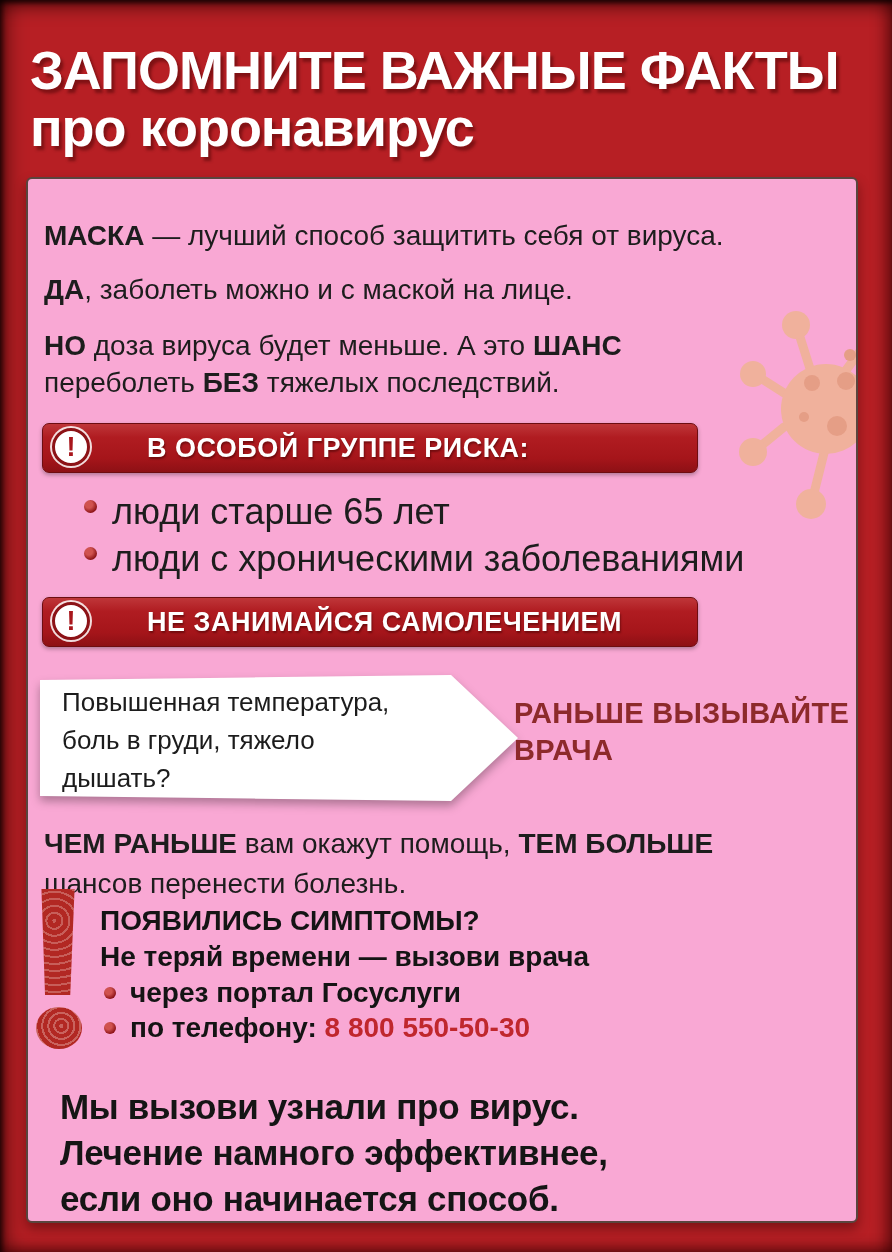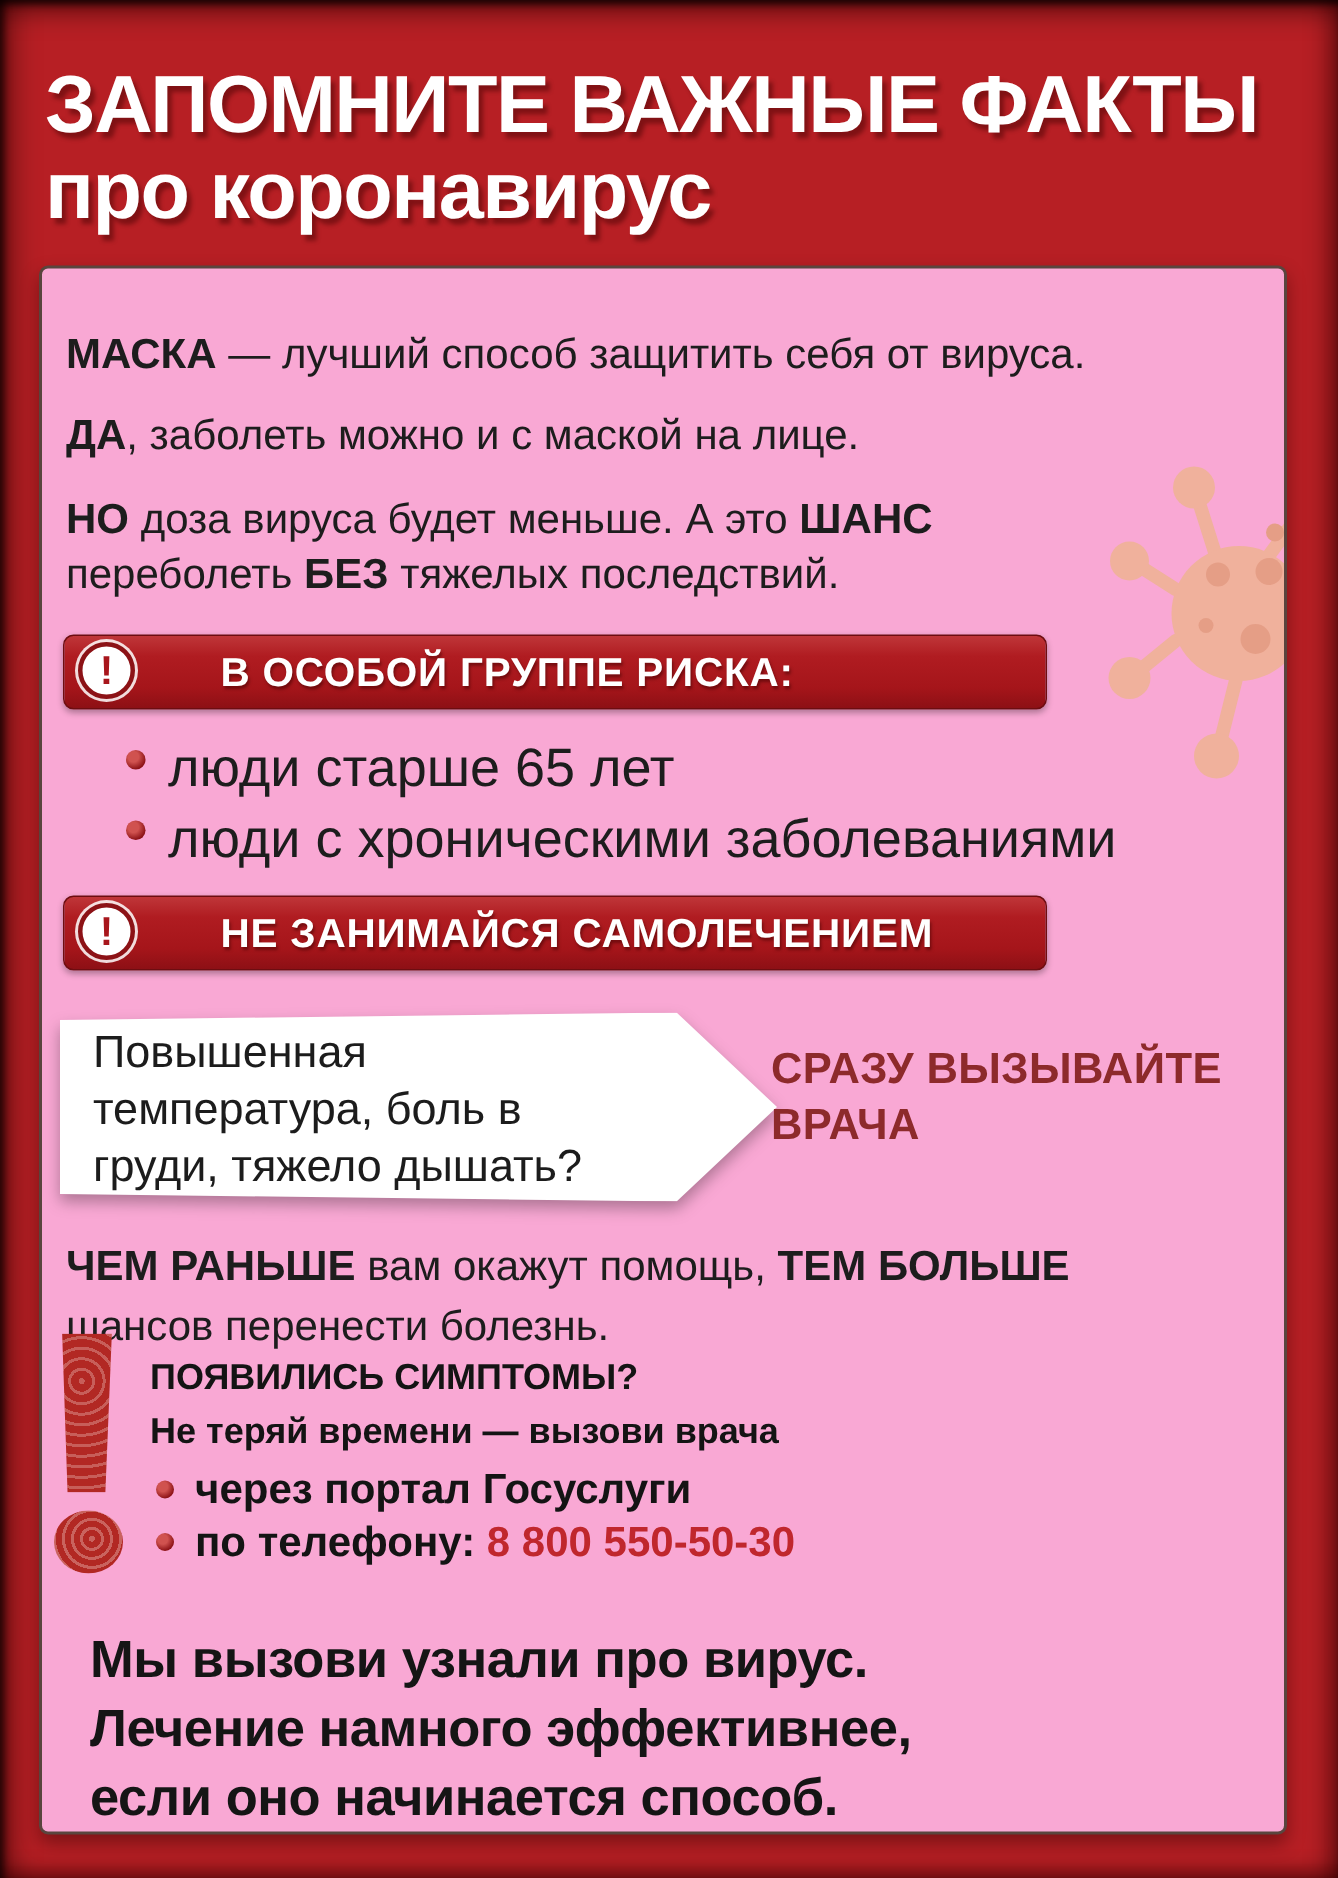--- a/index.html
+++ b/index.html
@@ -56,31 +56,31 @@
   .risk-item{position:absolute;left:56px;padding-left:28px;font-size:36px;color:#1d1d1d;}
   .risk-item::before{content:"";position:absolute;left:0;top:9px;width:13px;height:13px;border-radius:50%;
     background:radial-gradient(circle at 38% 35%,#d0524f 0 30%,#8c1216 72%);}
   .risk-1{top:312px;} .risk-2{top:359px;}
   
   .bubble-wrap{position:absolute;left:12px;top:496px;width:478px;height:126px;
     filter:drop-shadow(0 5px 5px rgba(0,0,0,.30));}
   .bubble{width:100%;height:100%;background:#fff;
     clip-path:polygon(0 4%,86% 0,100% 50%,86% 100%,0 96%);}
   .bubble-text{position:absolute;left:22px;top:8px;width:340px;
-    font-size:30px;line-height:38px;color:#1c1c1c;}
+    font-size:26px;line-height:38px;color:#1c1c1c;}
   .action{position:absolute;left:486px;top:516px;color:#8d2a2b;font-weight:700;
     font-size:29px;line-height:37px;letter-spacing:.3px;}
   .p-help{left:16px;top:645px;line-height:40px;}
   
   .excl-bar{position:absolute;left:12px;top:710px;width:36px;height:106px;
     background:repeating-radial-gradient(circle at 40% 30%,rgba(255,235,230,.28) 0 2px,transparent 2px 7px),#b22823;
     clip-path:polygon(4% 0,96% 0,84% 100%,14% 100%);}
   .excl-dot{position:absolute;left:8px;top:828px;width:46px;height:42px;border-radius:50%;
     background:repeating-radial-gradient(circle at 55% 45%,rgba(255,235,230,.3) 0 2px,transparent 2px 6px),#b22823;}
-  .sym{position:absolute;left:72px;color:#141414;font-weight:700;font-size:24px;white-space:nowrap;}
+  .sym{position:absolute;left:72px;color:#141414;font-weight:700;font-size:28px;white-space:nowrap;}
   .sym-headline{top:726px;}
   .sym-subline{top:762px;}
   .sym-bullet{position:absolute;left:76px;padding-left:26px;font-weight:700;font-size:28px;color:#141414;white-space:nowrap;}
   .sym-bullet::before{content:"";position:absolute;left:0;top:10px;width:12px;height:12px;border-radius:50%;
     background:radial-gradient(circle at 38% 35%,#d0524f 0 30%,#8c1216 72%);}
   .sym-b1{top:798px;text-align:center;} .sym-b2{top:833px;}
   .phone{color:#c0272d;}
   .footer{position:absolute;left:32px;top:905px;color:#151515;font-weight:700;
     font-size:35px;line-height:46px;letter-spacing:-.3px;}
   .virus{position:absolute;left:710px;top:112px;width:170px;height:240px;}
@@ -145,21 +145,21 @@
       <span class="warn">!</span>
       <span class="btext">НЕ ЗАНИМАЙСЯ САМОЛЕЧЕНИЕМ</span>
     </div>
 
     <div class="bubble-wrap">
       <div class="bubble"></div>
       <div class="bubble-text">Повышенная температура, боль в груди, тяжело дышать?</div>
     </div>
 
     <div class="action">
-      <div>СРАЗУ ВЫЗЫВАЙТЕ</div>
+      <div>РАНЬШЕ ВЫЗЫВАЙТЕ</div>
       <div>ВРАЧА</div>
     </div>
 
     <div class="para p-help">
       <div><b>ЧЕМ РАНЬШЕ</b><span> вам окажут помощь, </span><b>ТЕМ БОЛЬШЕ</b></div>
       <div>шансов перенести болезнь.</div>
     </div>
 
     <div class="excl-bar"></div>
     <div class="excl-dot"></div>

